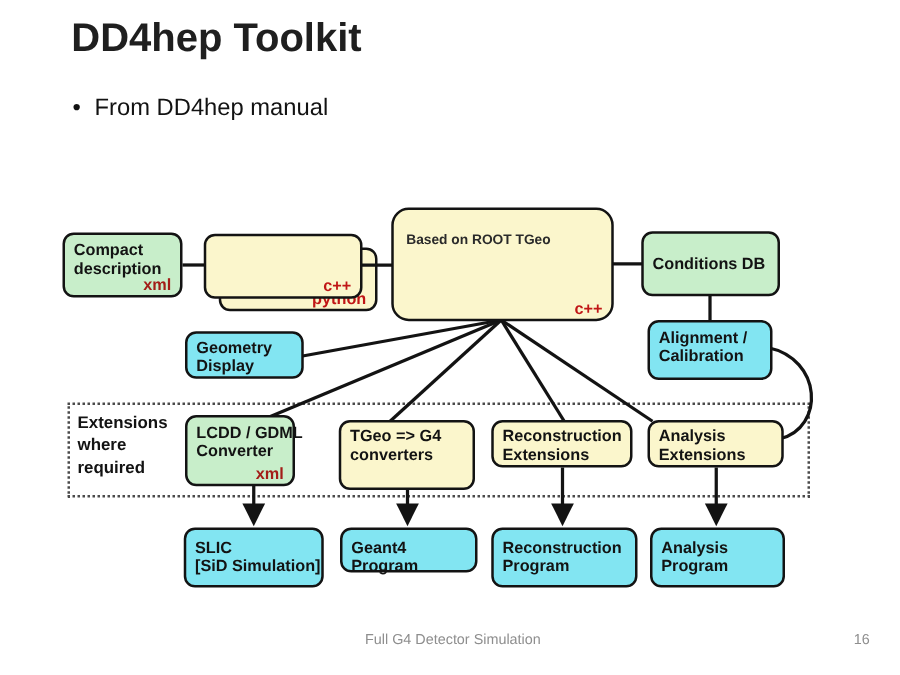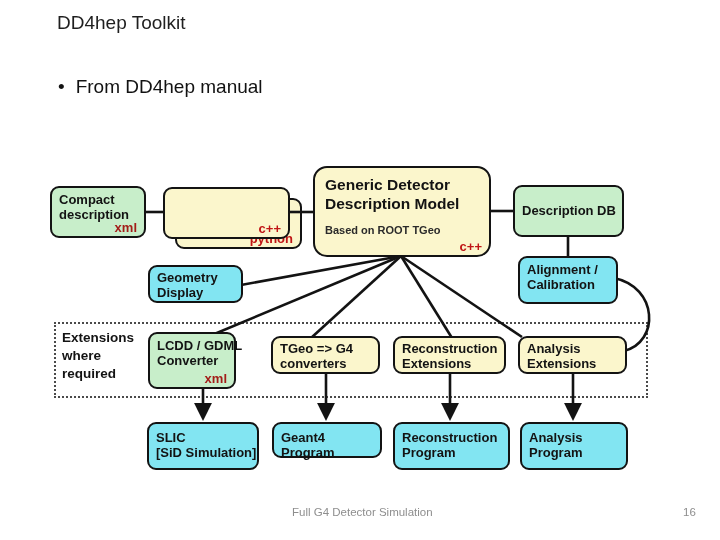--- a/index.html
+++ b/index.html
@@ -1,20 +1,20 @@
 <!DOCTYPE html>
 <html><head>
 <meta charset="utf-8">
 <style>
   html,body { margin:0; padding:0; }
   body {
     width:720px; height:540px; position:relative; overflow:hidden;
     background:#ffffff; font-family:"Liberation Sans", sans-serif;
   }
-  .slide-title { position:absolute; left:57px; top:12px; font-size:19px; color:#1f1f1f; font-weight:400; }
+  .slide-title { position:absolute; left:57px; top:12px; font-size:32px; color:#1f1f1f; font-weight:700; }
   .bullet-line { position:absolute; left:58px; top:76px; font-size:19px; color:#121212; font-weight:400; }
   .bullet-line::before { content:"\2022"; margin-right:11px; }
 
   .dashed-rect { position:absolute; left:54px; top:322px; width:594px; height:76px;
     border:2px dotted #4a4a4a; box-sizing:border-box; z-index:1; background:transparent; }
   .extensions-label { position:absolute; left:62px; top:329px; font-size:13.5px; font-weight:700;
     color:#131313; white-space:pre; line-height:1.32; z-index:2; }
 
   svg.connectors { position:absolute; left:0; top:0; z-index:2; pointer-events:none; }
 
@@ -80,47 +80,45 @@
   <span class="lbl">Compact
 description</span>
   <span class="tag xml-red">xml</span>
 </div>
 
 <div class="node yellow" style="left:163px; top:187px; width:127px; height:52px;">
   <span class="tag tag-red">c++</span>
 </div>
 
 <div class="node yellow generic" style="left:313px; top:166px; width:178px; height:91px;">
-  <div class="gm-title">Generic Detector
-Description Model</div>
   <div class="gm-sub">Based on ROOT TGeo</div>
   <span class="tag tag-red">c++</span>
 </div>
 
 <div class="node green center-text" style="left:513px; top:185px; width:111px; height:52px;">
-  <span class="lbl">Description DB</span>
+  <span class="lbl">Conditions DB</span>
 </div>
 
 <div class="node cyan" style="left:148px; top:265px; width:95px; height:38px; padding-top:3px;">
   <span class="lbl">Geometry
 Display</span>
 </div>
 
 <div class="node cyan" style="left:518px; top:256px; width:100px; height:48px;">
   <span class="lbl">Alignment /
 Calibration</span>
 </div>
 
 <div class="node green" style="left:148px; top:332px; width:88px; height:57px;">
   <span class="lbl">LCDD / GDML
 Converter</span>
   <span class="tag xml-red">xml</span>
 </div>
 
-<div class="node yellow" style="left:271px; top:336px; width:109px; height:38px; padding-top:3px;">
+<div class="node yellow" style="left:271px; top:336px; width:109px; height:56px; padding-top:3px;">
   <span class="lbl">TGeo =&gt; G4
 converters</span>
 </div>
 
 <div class="node yellow" style="left:393px; top:336px; width:113px; height:38px; padding-top:3px;">
   <span class="lbl">Reconstruction
 Extensions</span>
 </div>
 
 <div class="node yellow" style="left:518px; top:336px; width:109px; height:38px; padding-top:3px;">

